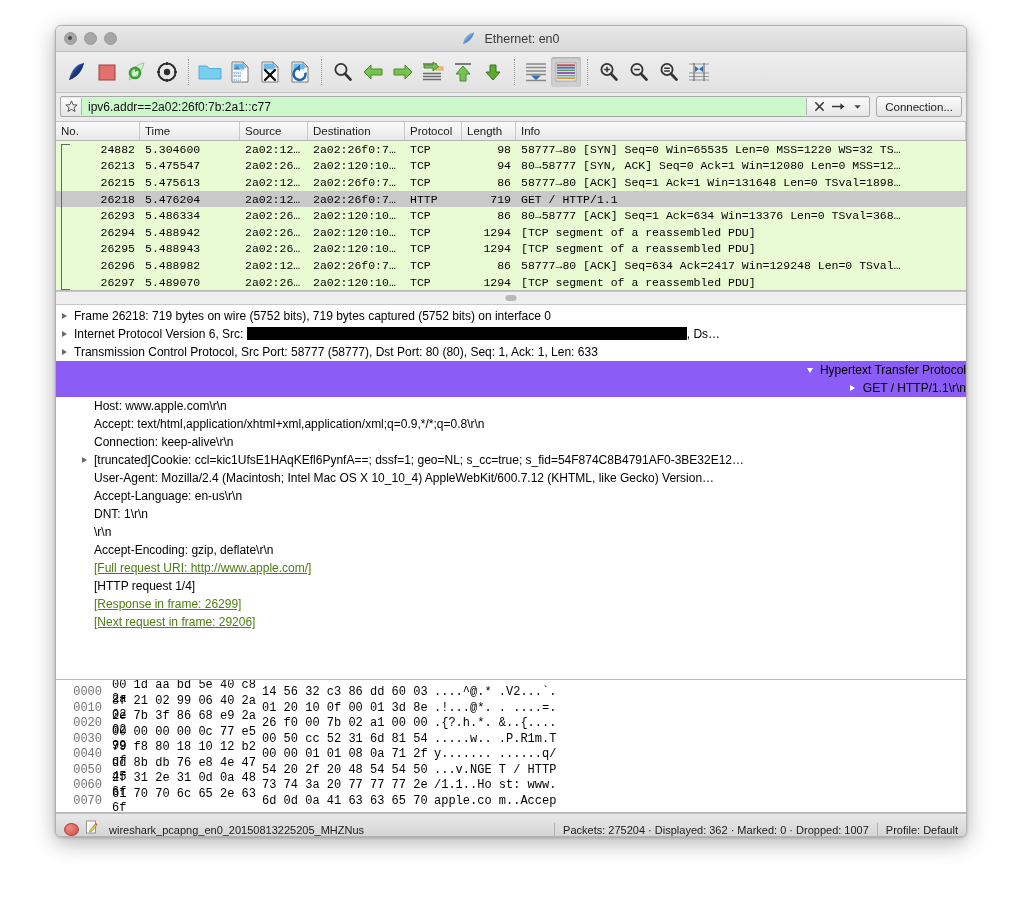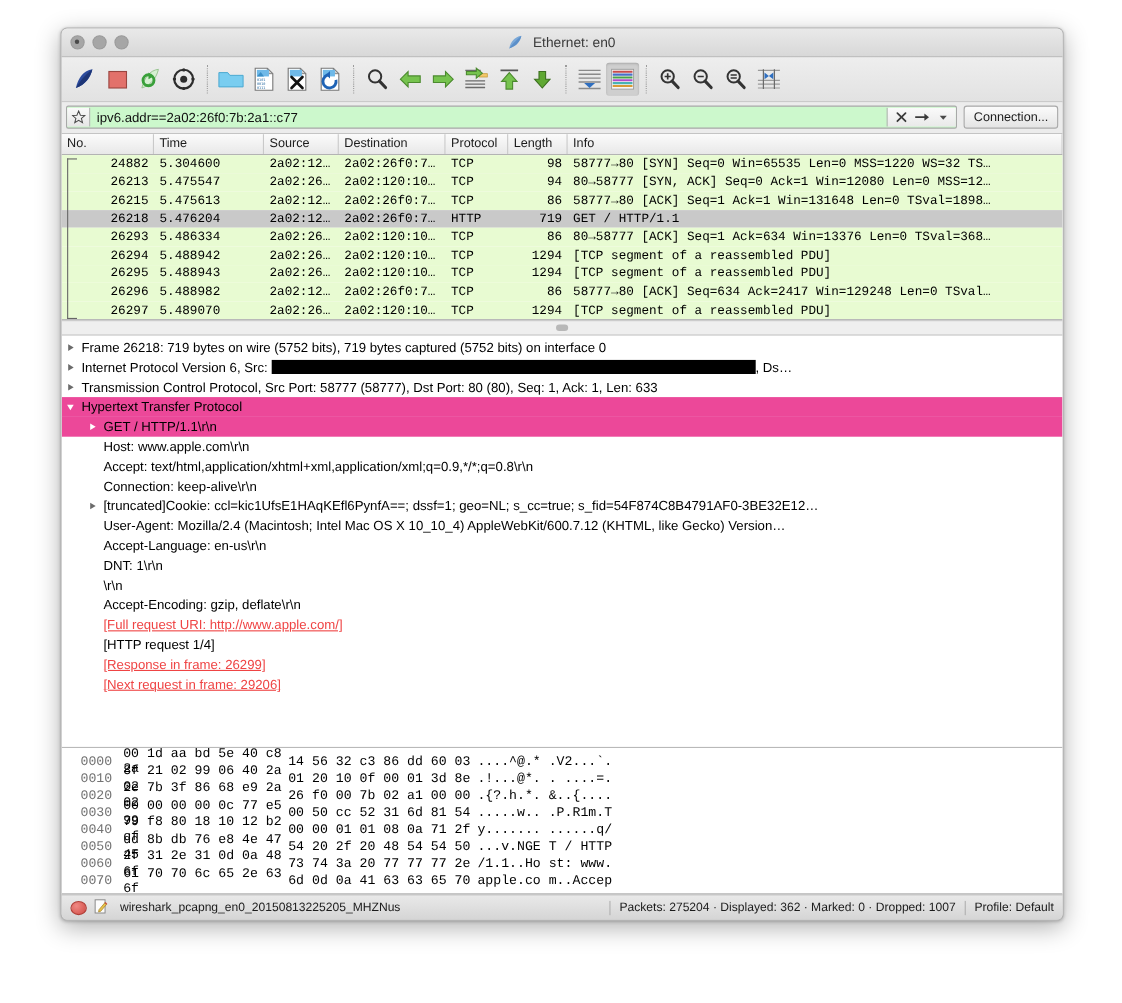--- a/index.html
+++ b/index.html
@@ -153,54 +153,54 @@
     height: 372px;
     overflow: hidden;
     border-bottom: 1px solid #b9b9b9;
     padding-top: 2px;
   }
   .d-row {
     display: flex; align-items: center; height: 18px;
     font-family: Liberation Sans, sans-serif; font-size: 12px; color:#000;
     white-space: nowrap;
   }
-  .d-row.sel { background: #ec4899; }
+  .d-row.sel { background: #8b5cf6; justify-content: flex-end; }
   .d-arrow {
     width: 16px; flex: 0 0 16px; display:flex; align-items:center; justify-content:center;
   }
   .tri-r { width:0;height:0;border-left:5px solid #6b6b6b;border-top:3.5px solid transparent;border-bottom:3.5px solid transparent; }
   .tri-d { width:0;height:0;border-top:5px solid #6b6b6b;border-left:3.5px solid transparent;border-right:3.5px solid transparent; }
   .tri-r.white { border-left-color:#ffffff; }
   .tri-d.white { border-top-color:#ffffff; }
   .d-text { padding-left: 2px; overflow:hidden; text-overflow: clip; }
   .lvl1 { margin-left: 0px; }
   .lvl2 { margin-left: 20px; }
   .redact {
     display:inline-block; background:#000; color:#000;
     height: 13px; vertical-align: -2px;
   }
-  .link { color: #ef4444; text-decoration: underline; }
+  .link { color: #4d7c0f; text-decoration: underline; }
 
   
   .hex {
     background:#ffffff; height: 128px; padding-top: 4px; overflow:hidden;
     border-bottom: 1px solid #b9b9b9;
   }
   .hx-row {
     display:flex; height: 15.5px; align-items:center;
     font-family: "Liberation Mono", monospace; font-size: 12px; color:#000;
   }
   .hx-off { width: 46px; text-align:right; color:#737373; padding-right: 10px; }
   .hx-b1  { width: 150px; }
   .hx-b2  { width: 172px; }
   .hx-asc { white-space: pre; }
 
   
   .statusbar {
-    height: 22px; display:flex; align-items:center;
+    height: 22px; display:flex; align-items:flex-end;
     background: linear-gradient(180deg,#e9e9e9,#d5d5d5);
     border-top: 1px solid #bdbdbd;
     font-size: 11px; color:#1b1b1b; padding: 0 8px; gap: 6px;
   }
   .sb-file { margin-left: 4px; }
   .sb-counts { margin-left: auto; display:flex; align-items:center; gap:8px; }
   .sb-div { width:1px; height:13px; background:#b0b0b0; }
   .sb-profile { }
   .stop-dot {
     width: 13px; height: 11px; border-radius: 50%;

